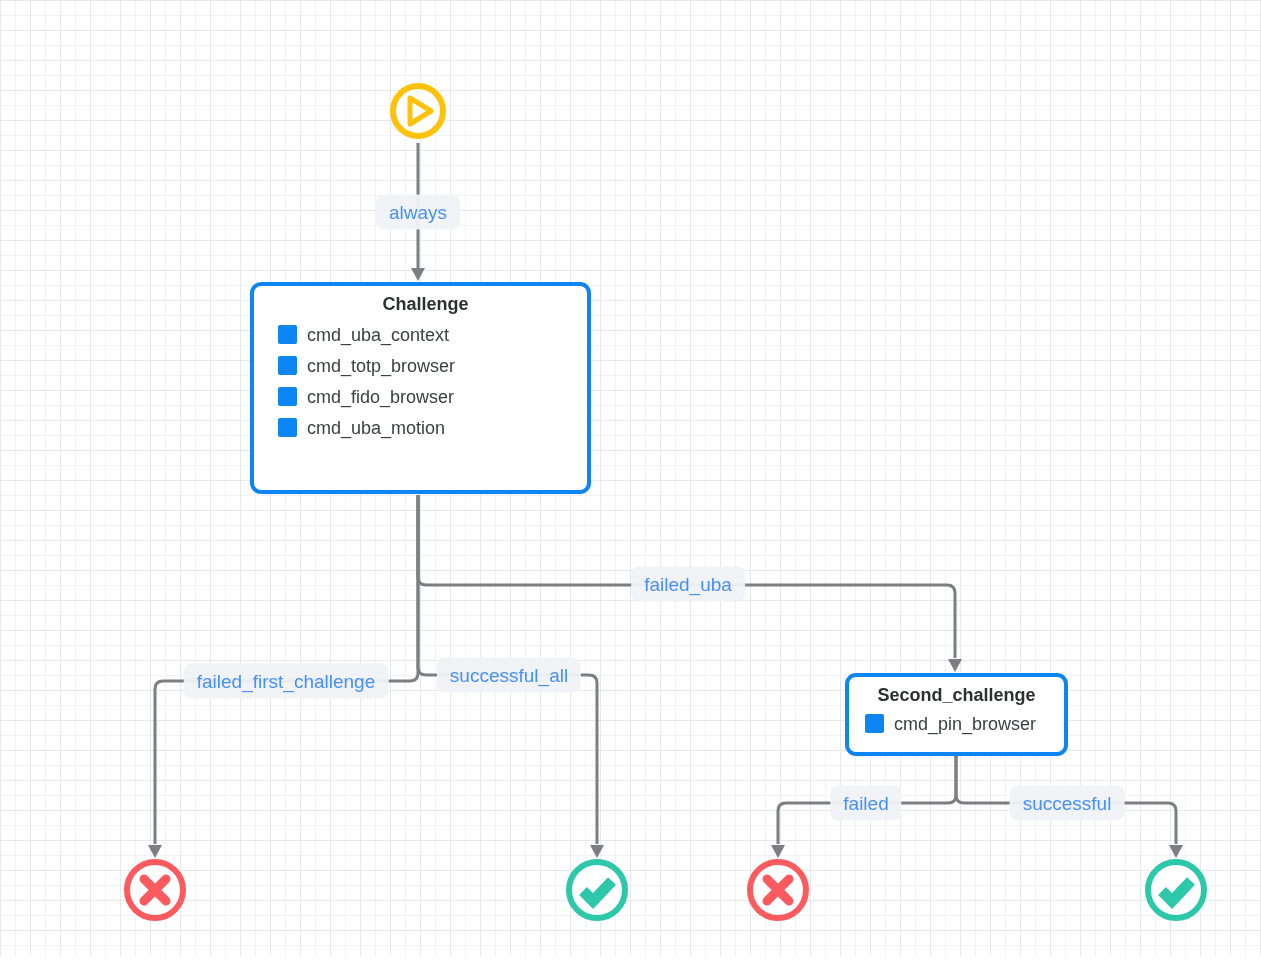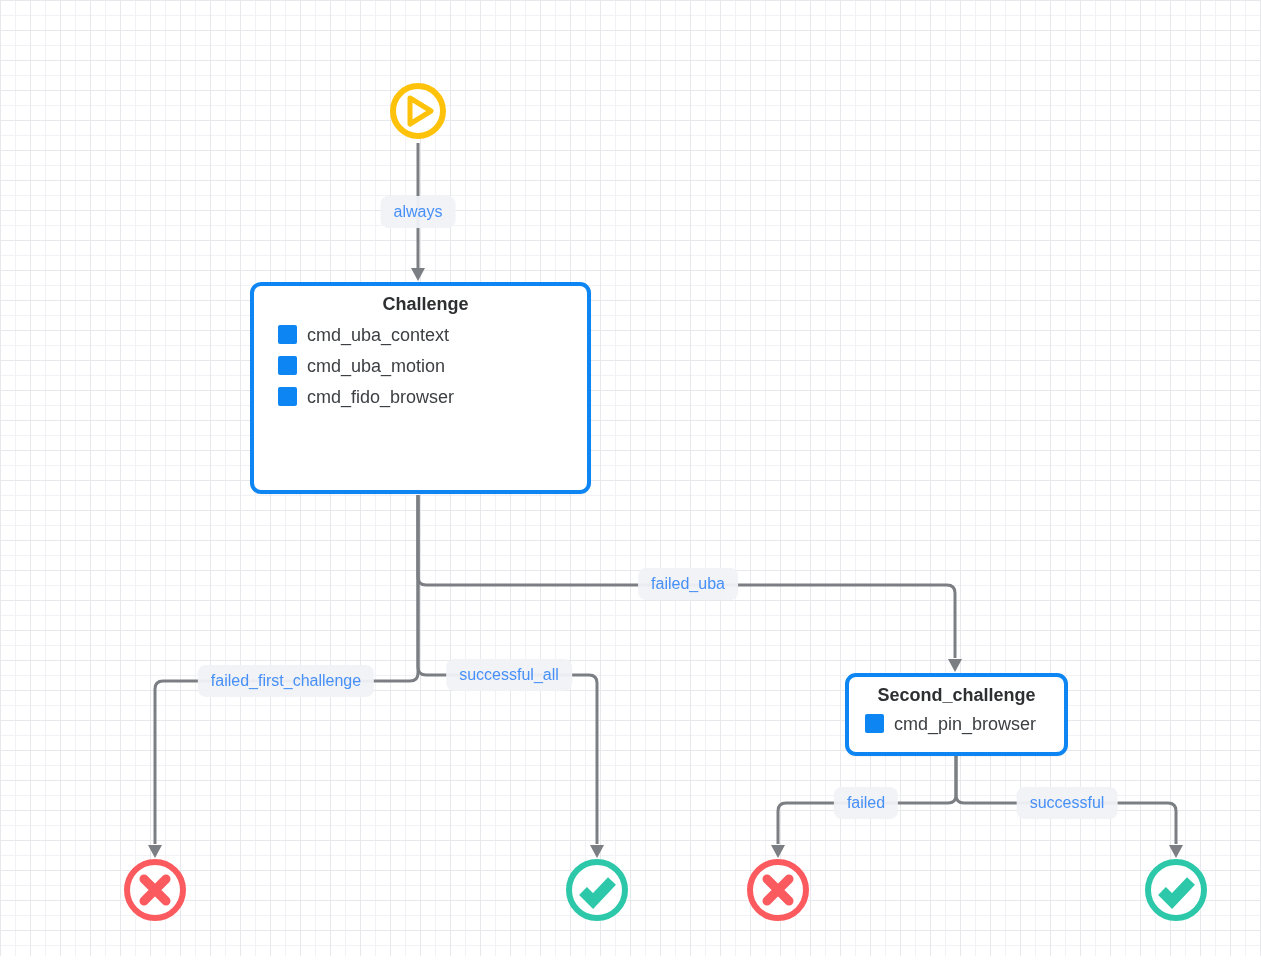--- a/index.html
+++ b/index.html
@@ -25,21 +25,21 @@
   svg.edges { position: absolute; left: 0; top: 0; z-index: 1; }
   svg.edges path.edge { stroke: #7b7e82; stroke-width: 3; fill: none; }
   svg.edges polygon.arrow { fill: #7b7e82; }
 
   .edge-label {
     position: absolute;
     z-index: 3;
     transform: translate(-50%, -50%);
     background: rgba(241,242,247,0.95);
     color: #4690f7;
-    font-size: 16px;
+    font-size: 19px;
     line-height: 1;
     padding: 8px 13px;
     border-radius: 8px;
     white-space: nowrap;
     cursor: pointer;
   }
 
   .node {
     position: absolute;
     z-index: 2;
@@ -130,25 +130,29 @@
   </svg>
 
   <div class="node" id="node-challenge">
     <div class="node-title">Challenge</div>
     <div class="item">
       <span class="sq"></span>
       <span class="item-label">cmd_uba_context</span>
     </div>
     <div class="item">
       <span class="sq"></span>
-      <span class="item-label">cmd_uba_motion</span>
+      <span class="item-label">cmd_totp_browser</span>
     </div>
     <div class="item">
       <span class="sq"></span>
       <span class="item-label">cmd_fido_browser</span>
+    </div>
+    <div class="item">
+      <span class="sq"></span>
+      <span class="item-label">cmd_uba_motion</span>
     </div>
   </div>
 
   <div class="node" id="node-second">
     <div class="node-title">Second_challenge</div>
     <div class="item">
       <span class="sq"></span>
       <span class="item-label">cmd_pin_browser</span>
     </div>
   </div>

